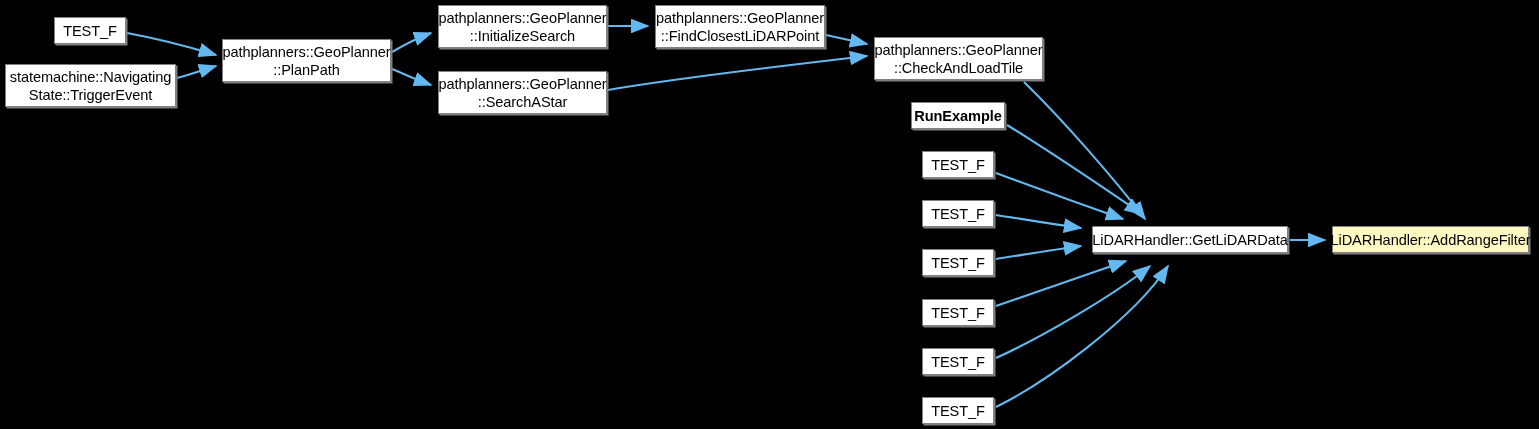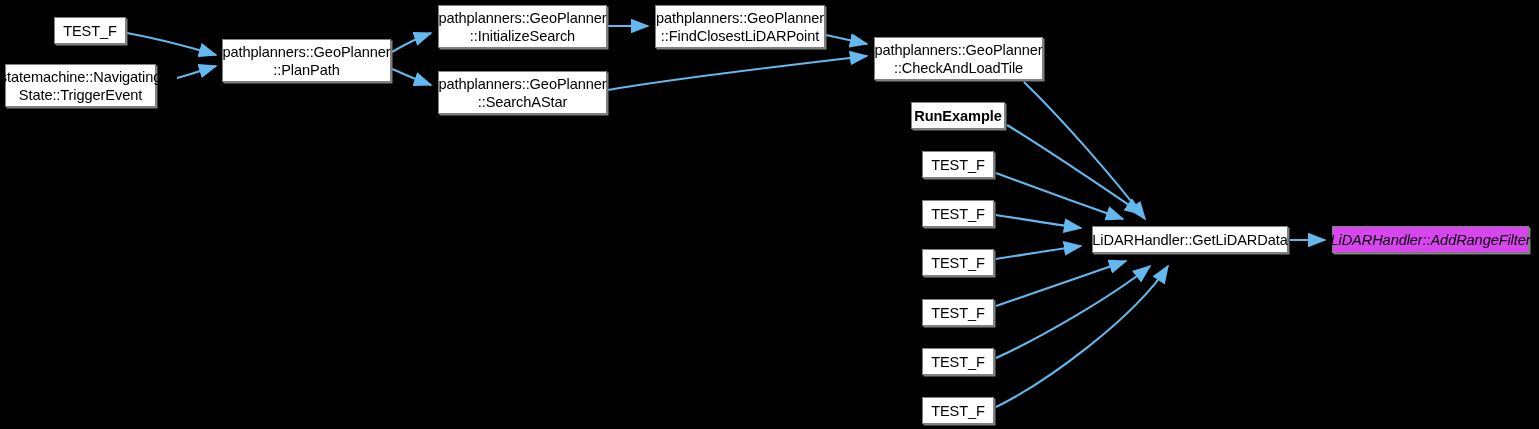--- a/index.html
+++ b/index.html
@@ -34,22 +34,21 @@
     line-height: 18px;
     display: flex;
     align-items: center;
     justify-content: center;
     text-align: center;
     white-space: pre-line;
     letter-spacing: -0.1px;
     box-shadow: 1.5px 1.5px 0 0 #808080;
   }
   .node.focus {
-    background: #d946ef;
-    font-style: italic;
+    background: #fef9c3;
   }
 </style>
 </head>
 <body>
 
 <div id="canvas">
 
   <svg id="edges" viewBox="0 0 1539 429" xmlns="http://www.w3.org/2000/svg">
     <defs>
       <marker id="arrowhead" markerWidth="9" markerHeight="7" refX="8.2" refY="3.5" orient="auto" markerUnits="strokeWidth">
@@ -71,21 +70,21 @@
         <path d="M996,259 C1022,255 1052,250 1081,246" fill="none" stroke="#63b8ef" stroke-width="2.1" marker-end="url(#arrowhead)"></path>
         <path d="M996,306 C1029,295 1085,275 1126,261" fill="none" stroke="#63b8ef" stroke-width="2.1" marker-end="url(#arrowhead)"></path>
         <path d="M996,358 C1038,339 1110,298 1150,266" fill="none" stroke="#63b8ef" stroke-width="2.1" marker-end="url(#arrowhead)"></path>
         <path d="M996,407 C1047,382 1134,318 1168,266" fill="none" stroke="#63b8ef" stroke-width="2.1" marker-end="url(#arrowhead)"></path>
         <path d="M1290,240 C1302,240 1313,240 1325,240" fill="none" stroke="#63b8ef" stroke-width="2.1" marker-end="url(#arrowhead)"></path>
       </g>
   </svg>
 
   <div id="node-layer">
       <div class="node" style="left: 54px; top: 17px; width: 72px; height: 27px;">TEST_F</div>
-      <div class="node" style="left: 5px; top: 64px; width: 151px; height: 43px;">statemachine::Navigating
+      <div class="node" style="left: 5px; top: 64px; width: 171px; height: 43px;">statemachine::Navigating
 State::TriggerEvent</div>
       <div class="node" style="left: 222px; top: 39px; width: 169px; height: 43px;">pathplanners::GeoPlanner
 ::PlanPath</div>
       <div class="node" style="left: 438px; top: 5px; width: 169px; height: 43px;">pathplanners::GeoPlanner
 ::InitializeSearch</div>
       <div class="node" style="left: 438px; top: 71px; width: 169px; height: 43px;">pathplanners::GeoPlanner
 ::SearchAStar</div>
       <div class="node" style="left: 655px; top: 5px; width: 170px; height: 43px;">pathplanners::GeoPlanner
 ::FindClosestLiDARPoint</div>
       <div class="node" style="left: 874px; top: 37px; width: 169px; height: 43px;">pathplanners::GeoPlanner

